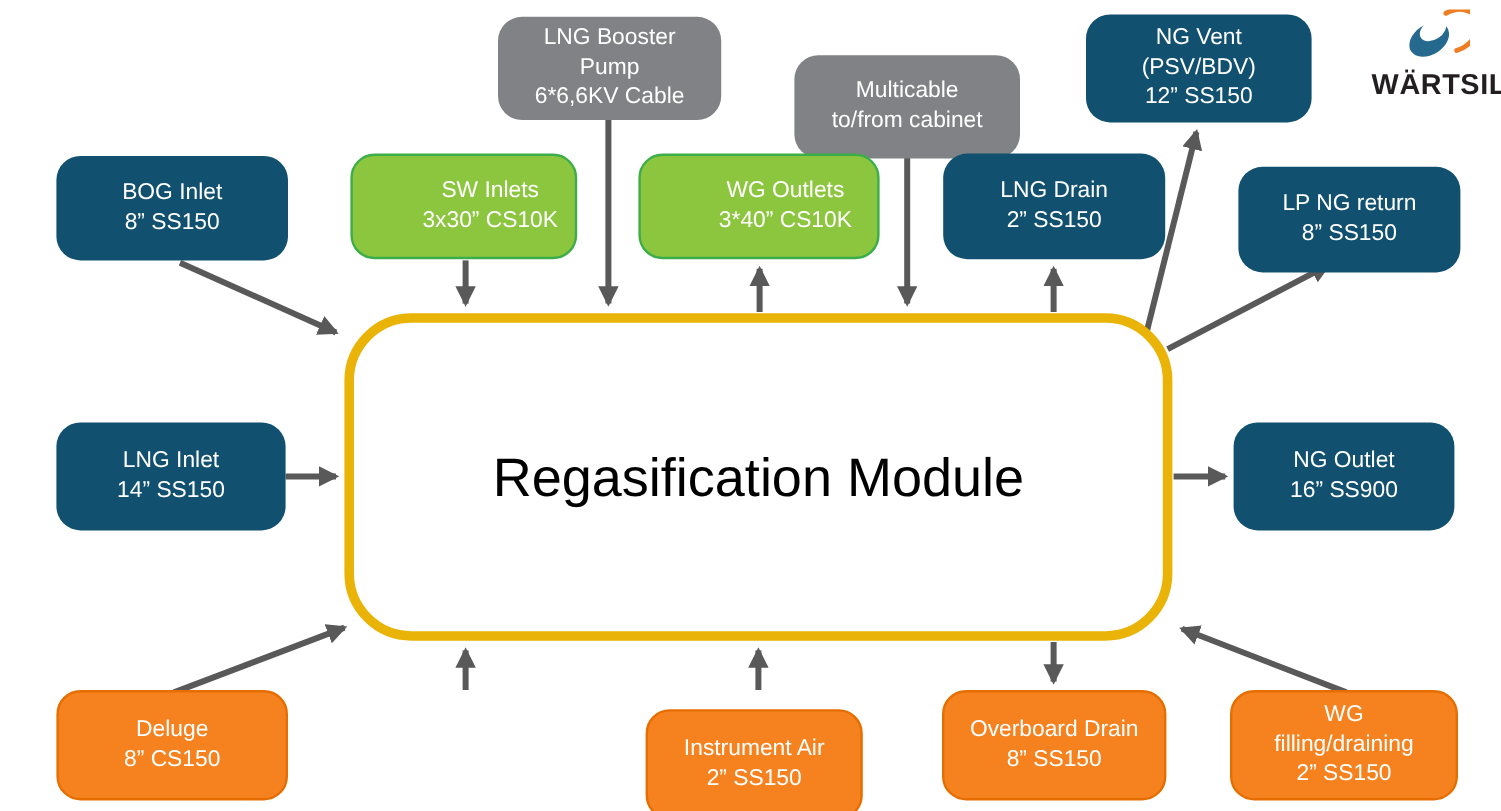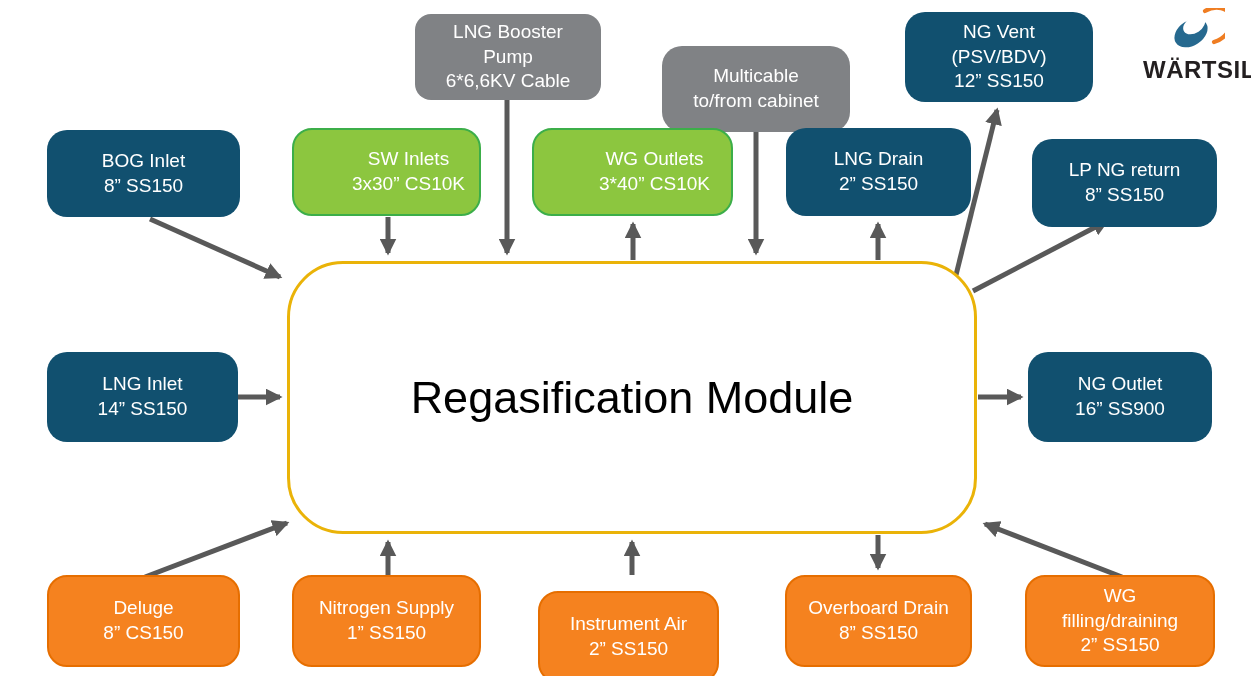--- a/index.html
+++ b/index.html
@@ -12,39 +12,39 @@
     display:flex;align-items:center;justify-content:center;text-align:center;
     color:#ffffff;font-size:19px;line-height:1.3;
   }
   .node .lbl{white-space:pre-line;}
   .t-blue{background:#11506F;align-items:center;}
   .t-green{background:#8CC63F;border:2px solid #3CAE49;padding-left:44px;}
   .t-orange{background:#F5821F;border:2px solid #E66E00;}
   .t-gray{background:#808285;}
 
   
-  .n-booster{left:415px;top:14px;width:186px;height:86px;border-radius:16px;}
+  .n-booster{left:415px;top:14px;width:186px;height:86px;}
   .n-multicable{left:662px;top:14px;width:188px;height:86px;margin-top:32px;}
   .n-ngvent{left:905px;top:12px;width:188px;height:90px;}
   .n-bog{left:47px;top:130px;width:193px;height:87px;}
   .n-sw{left:292px;top:128px;width:189px;height:88px;}
   .n-wgout{left:532px;top:128px;width:201px;height:88px;}
   .n-lngdrain{left:786px;top:128px;width:185px;height:88px;}
   .n-lpng{left:1032px;top:139px;width:185px;height:88px;}
   .n-lnginlet{left:47px;top:352px;width:191px;height:90px;}
   .n-ngoutlet{left:1028px;top:352px;width:184px;height:90px;}
   .n-deluge{left:47px;top:575px;width:193px;height:92px;}
   .n-nitrogen{left:292px;top:575px;width:189px;height:92px;}
   .n-instr{left:538px;top:591px;width:181px;height:92px;}
   .n-overboard{left:785px;top:575px;width:187px;height:92px;}
   .n-wgfill{left:1025px;top:575px;width:190px;height:92px;}
 
   #module{
     position:absolute;left:287px;top:261px;width:690px;height:273px;
-    box-sizing:border-box;background:#ffffff;border:3px solid #eab308;
+    box-sizing:border-box;background:#ffffff;border:8px solid #eab308;
     border-radius:56px;display:flex;align-items:center;justify-content:center;
     font-size:45px;color:#000000;
   }
 
   #arrow-layer{position:absolute;left:0;top:0;pointer-events:none;}
 
   #logo{position:absolute;left:1143px;top:8px;width:100px;text-align:center;}
   #logo .brand{
     font-size:24px;font-weight:bold;color:#231F20;letter-spacing:0.5px;
     margin-top:-2px;
@@ -126,24 +126,20 @@
   </div>
   <div class="node t-blue n-ngoutlet">
     <span class="lbl">NG Outlet
 16” SS900</span>
   </div>
 
   <div class="node t-orange n-deluge">
     <span class="lbl">Deluge
 8” CS150</span>
   </div>
-  <div class="node t-orange n-nitrogen">
-    <span class="lbl">Nitrogen Supply
-1” SS150</span>
-  </div>
   <div class="node t-orange n-instr">
     <span class="lbl">Instrument Air
 2” SS150</span>
   </div>
   <div class="node t-orange n-overboard">
     <span class="lbl">Overboard Drain
 8” SS150</span>
   </div>
   <div class="node t-orange n-wgfill">
     <span class="lbl">WG

